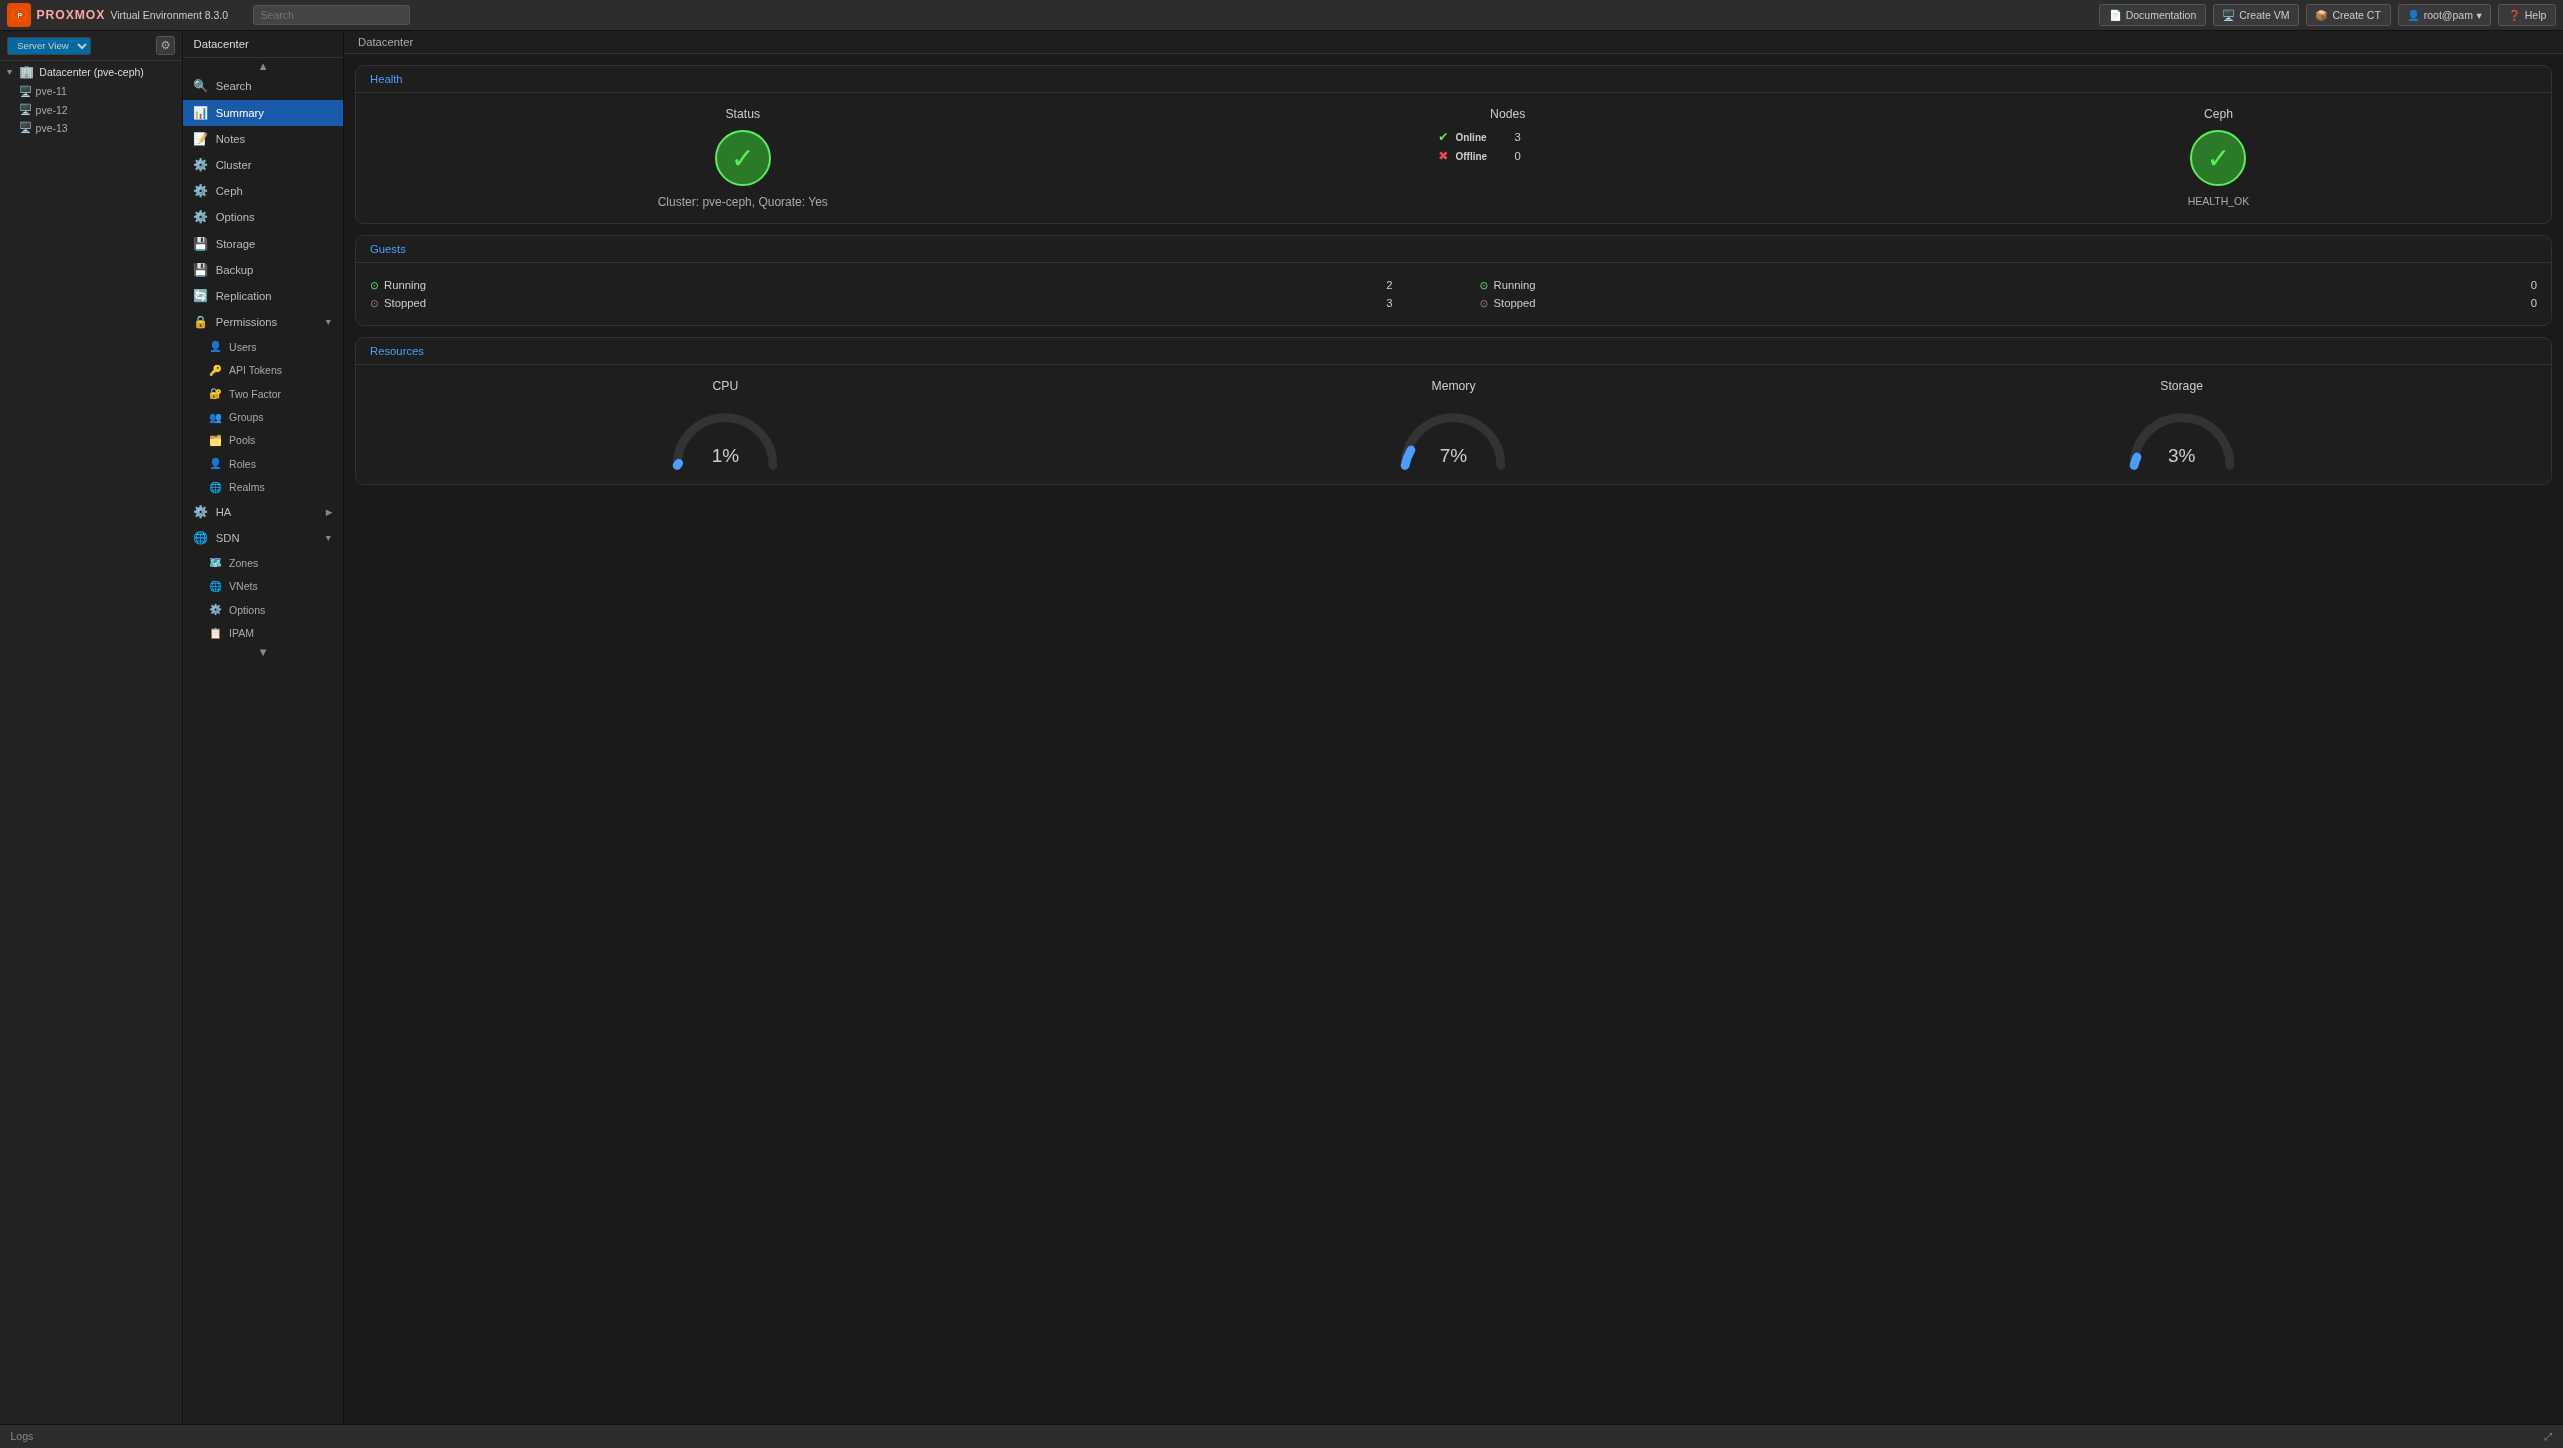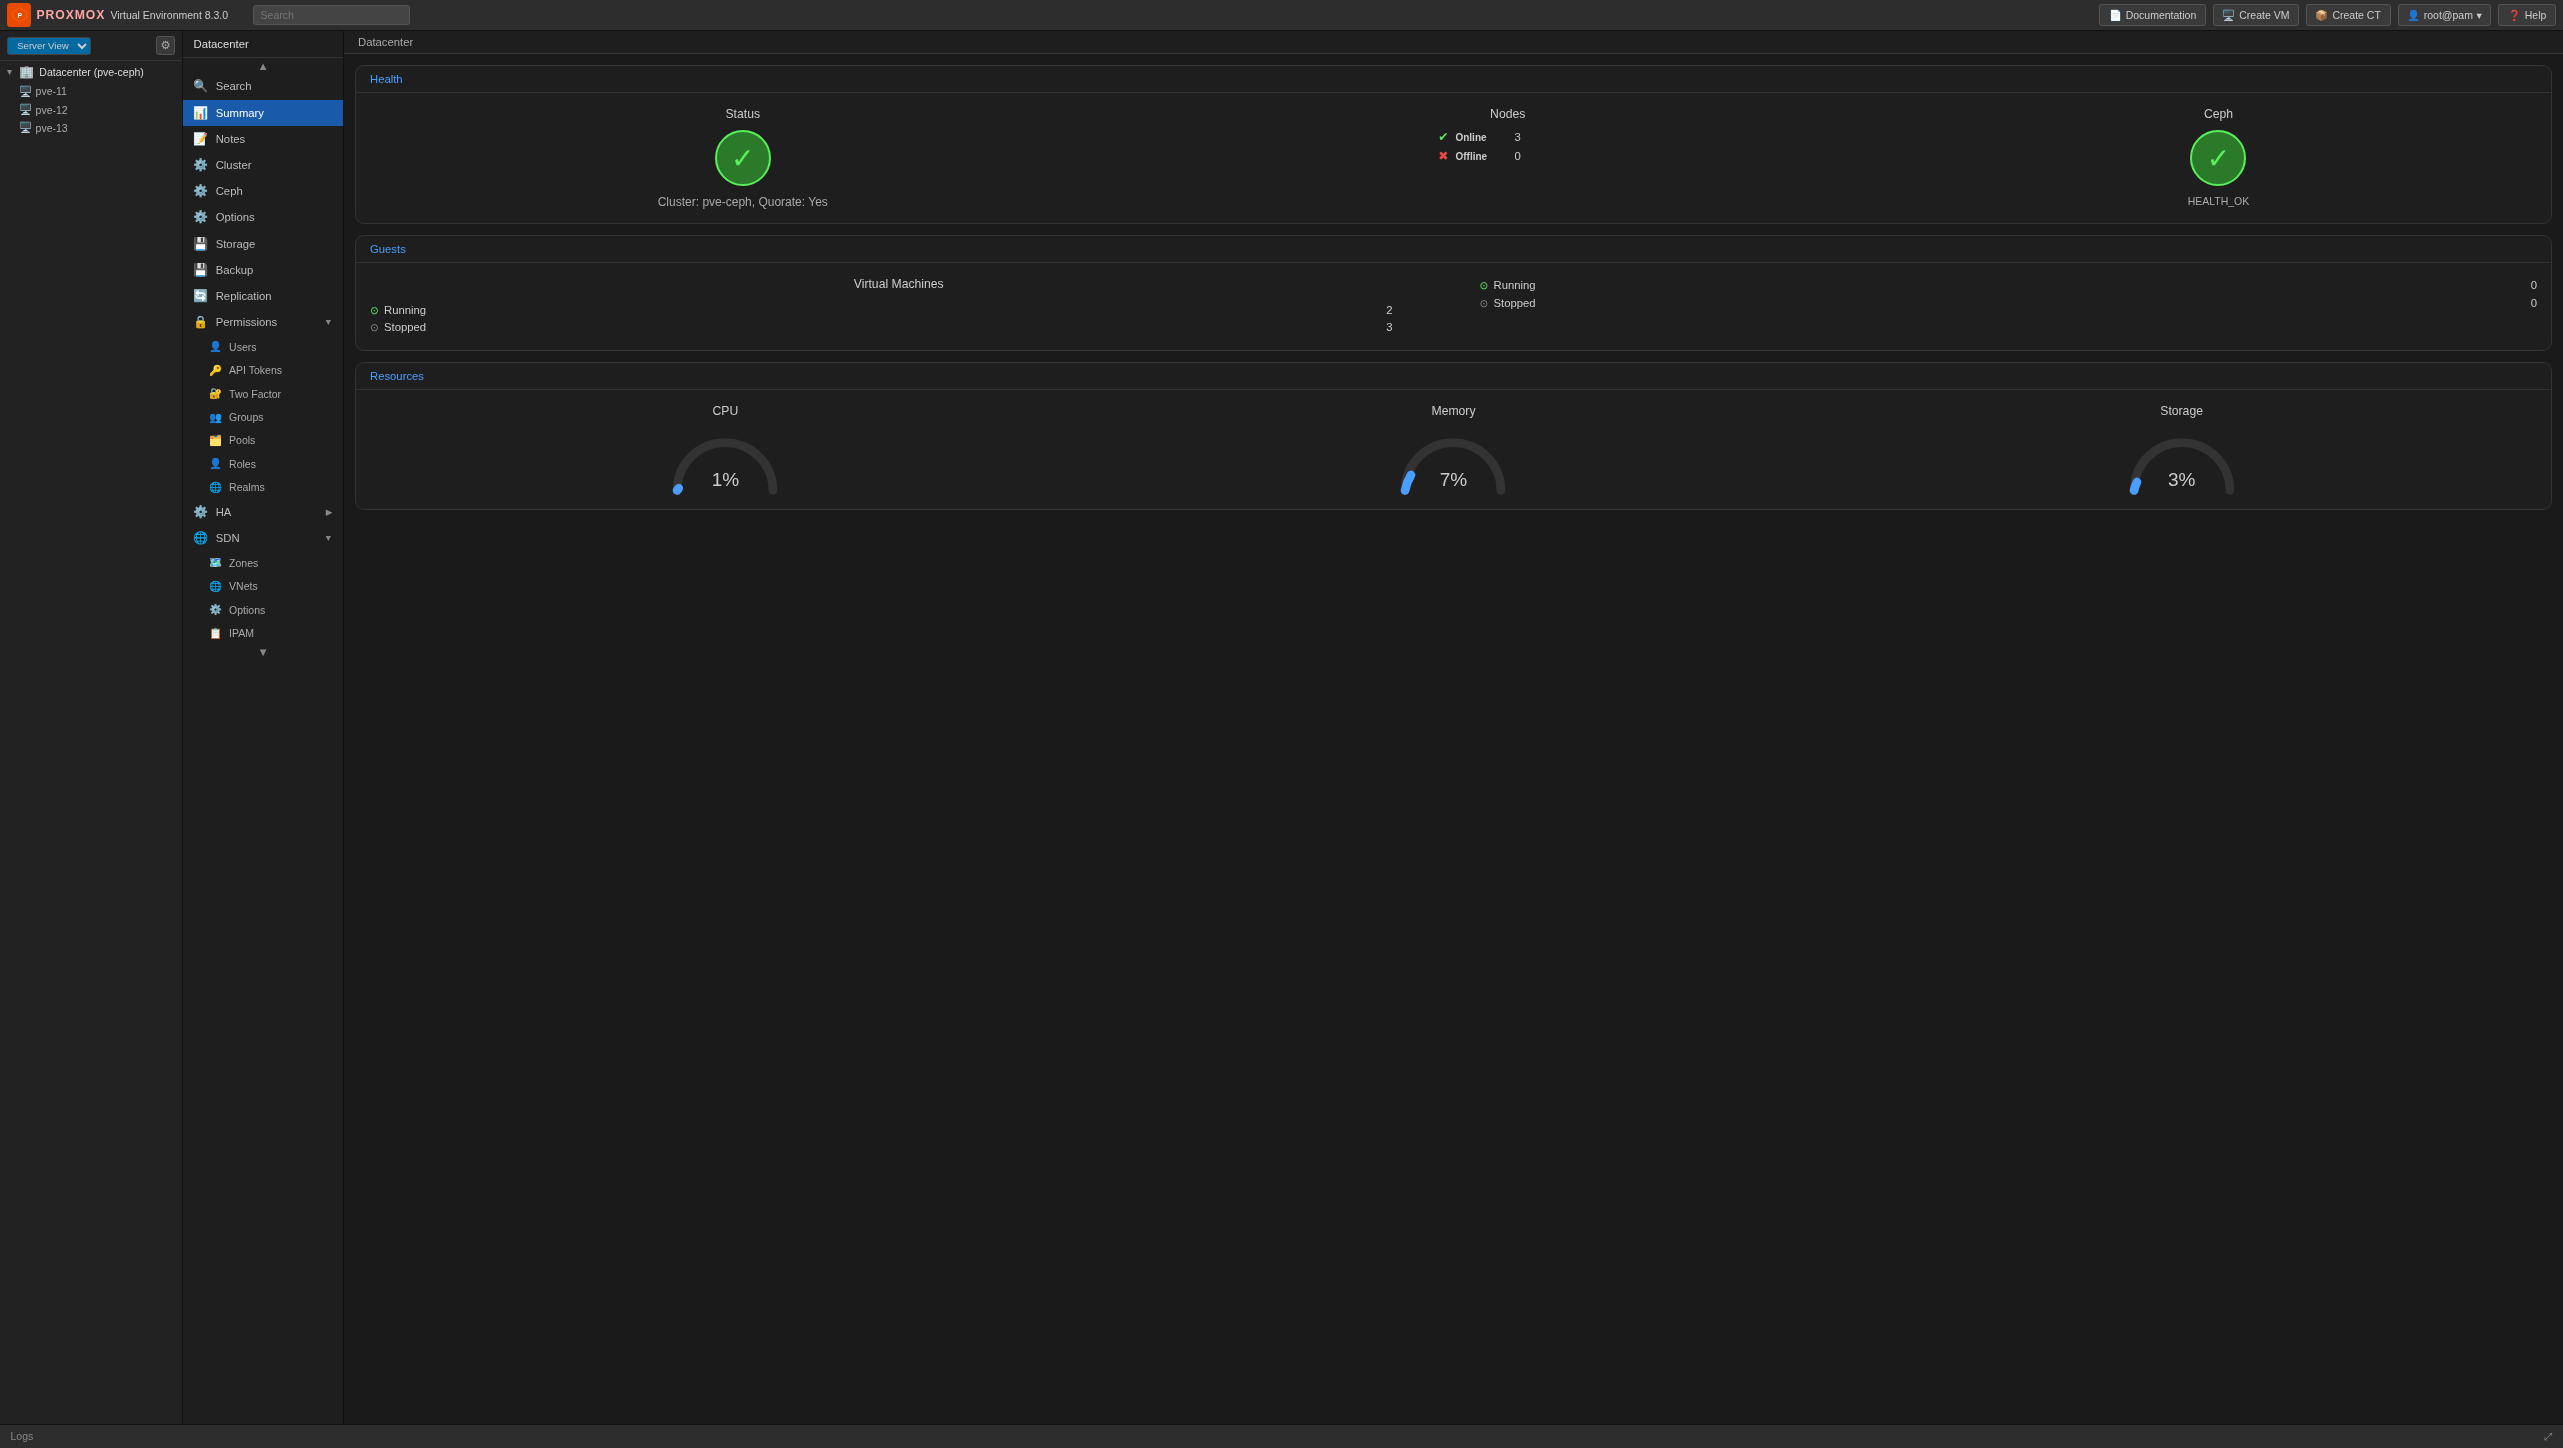--- a/index.html
+++ b/index.html
@@ -598,21 +598,20 @@
         </div>
 
       </div>
     </div>
 
     <div class="section-panel">
       <div class="section-title">Guests</div>
       <div class="guests-grid">
 
         <div class="guests-col">
-          <div class="guests-col-title">Virtual Machines</div>
           <div class="guest-row">
             <div class="guest-label-wrap">
               <span class="guest-status-green">⊙</span>
               <span class="guest-label">Running</span>
             </div>
             <span class="guest-count">2</span>
           </div>
           <div class="guest-row">
             <div class="guest-label-wrap">
               <span class="guest-status-gray">⊙</span>

